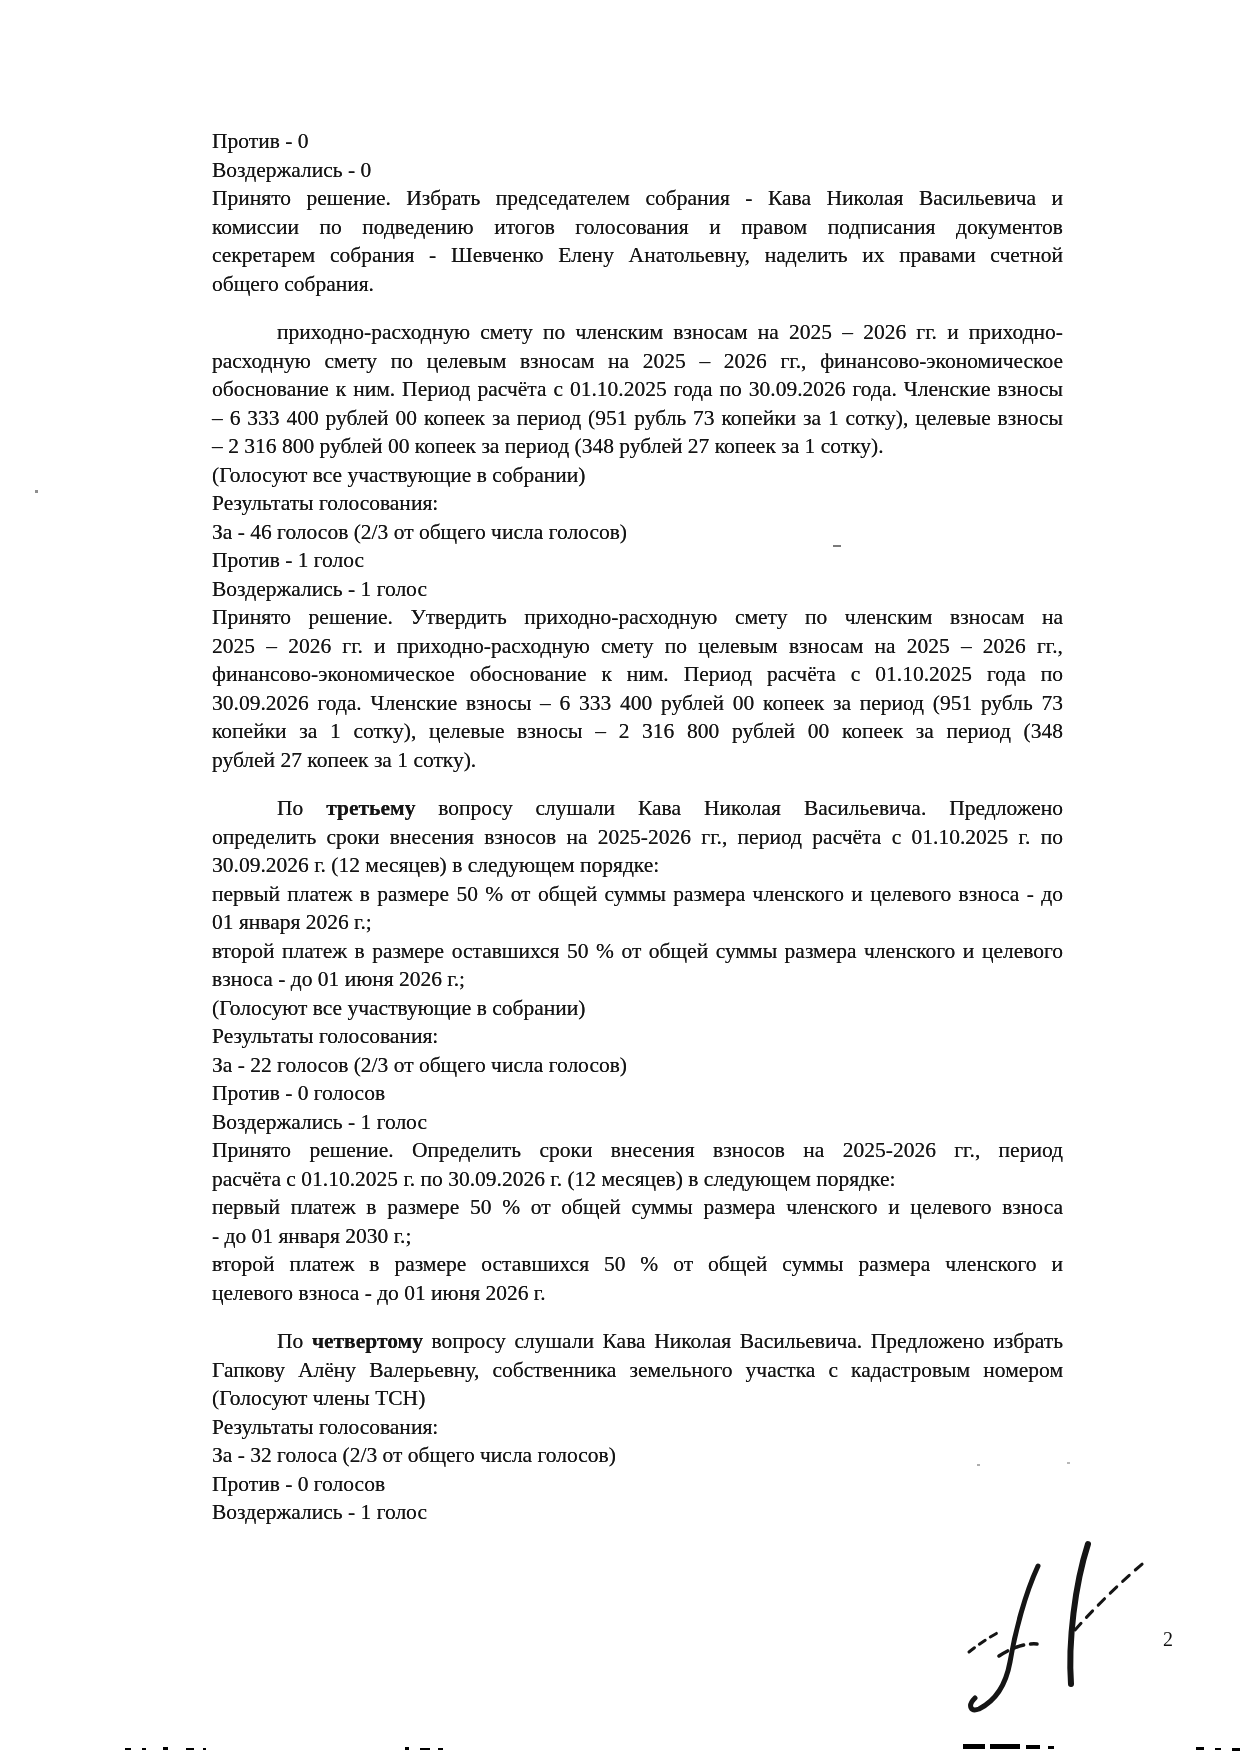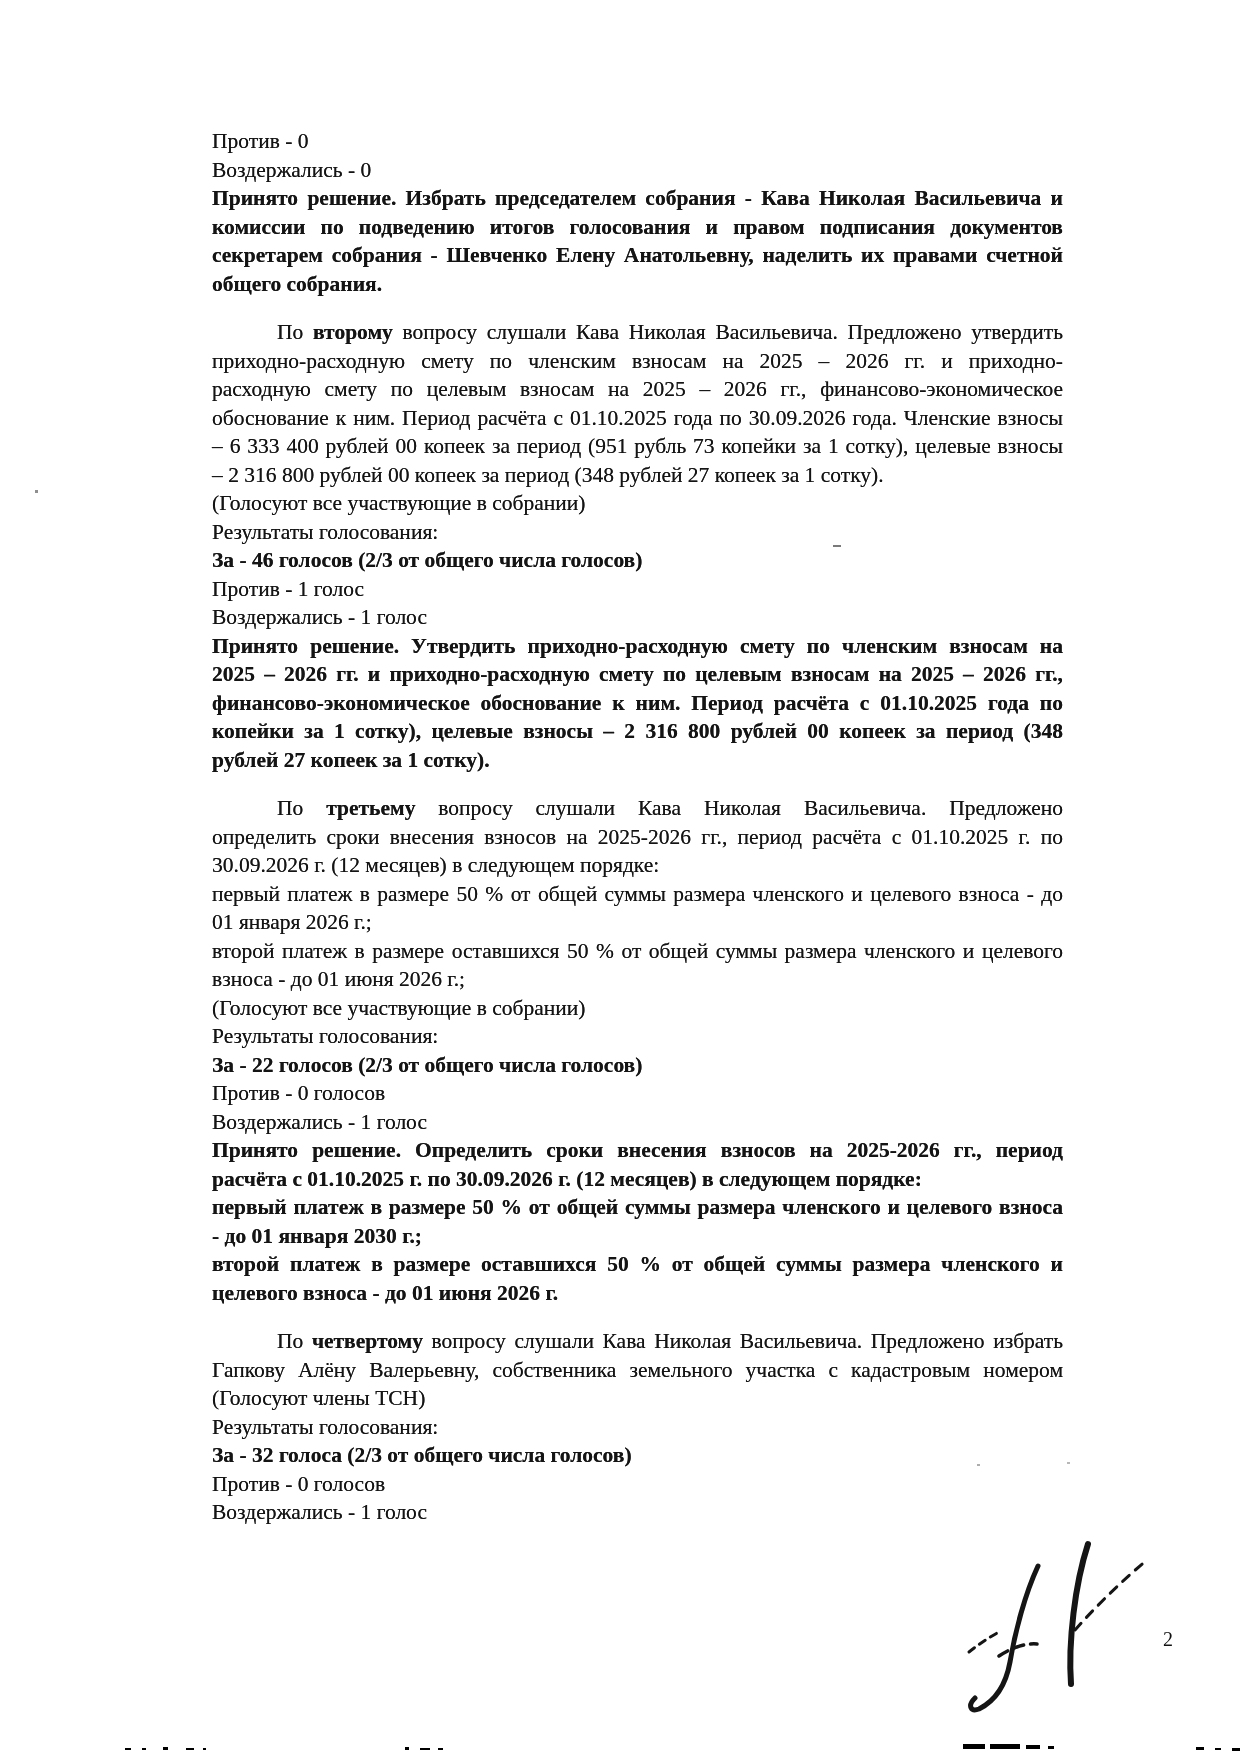--- a/index.html
+++ b/index.html
@@ -25,21 +25,21 @@
     position: absolute;
     left: 212px;
     top: 127px;
     width: 851px;
     font-size: 21.5px;
     line-height: 28.5px;
     text-shadow: 0 0 0.5px rgba(0,0,0,0.75);
   }
   .block { margin: 0; }
   .block.gap { margin-top: 20px; }
-  .block.bold { font-weight: bold; }
+  .block.bold { font-weight: normal; }
   .block.indent .line:first-child { text-indent: 65px; }
   .line { text-align: left; }
   .line.j {
     text-align: justify;
     text-align-last: justify;
   }
   b { font-weight: bold; }
   .page-number {
     position: absolute;
     left: 1163px;
@@ -76,21 +76,20 @@
       <div class="block">
         <div class="line">Воздержались - 0</div>
       </div>
       <div class="block bold">
         <div class="line j">Принято решение. Избрать председателем собрания - Кава Николая Васильевича и</div>
         <div class="line j">комиссии по подведению итогов голосования и правом подписания документов</div>
         <div class="line j">секретарем собрания - Шевченко Елену Анатольевну, наделить их правами счетной</div>
         <div class="line">общего собрания.</div>
       </div>
       <div class="block gap indent">
-        <div class="line j">По <b>второму</b> вопросу слушали Кава Николая Васильевича. Предложено утвердить</div>
         <div class="line j">приходно-расходную смету по членским взносам на 2025 – 2026 гг. и приходно-</div>
         <div class="line j">расходную смету по целевым взносам на 2025 – 2026 гг., финансово-экономическое</div>
         <div class="line j">обоснование к ним. Период расчёта с 01.10.2025 года по 30.09.2026 года. Членские взносы</div>
         <div class="line j">– 6&nbsp;333&nbsp;400 рублей 00 копеек за период (951 рубль 73 копейки за 1 сотку), целевые взносы</div>
         <div class="line">– 2&nbsp;316&nbsp;800 рублей 00 копеек за период (348 рублей 27 копеек за 1 сотку).</div>
       </div>
       <div class="block">
         <div class="line">(Голосуют все участвующие в собрании)</div>
       </div>
       <div class="block">
@@ -102,20 +101,21 @@
       <div class="block">
         <div class="line">Против - 1 голос</div>
       </div>
       <div class="block">
         <div class="line">Воздержались - 1 голос</div>
       </div>
       <div class="block bold">
         <div class="line j">Принято решение. Утвердить приходно-расходную смету по членским взносам на</div>
         <div class="line j">2025 – 2026 гг. и приходно-расходную смету по целевым взносам на 2025 – 2026 гг.,</div>
         <div class="line j">финансово-экономическое обоснование к ним. Период расчёта с 01.10.2025 года по</div>
+        <div class="line j">30.09.2026 года. Членские взносы – 6&nbsp;333&nbsp;400 рублей 00 копеек за период (951 рубль 73</div>
         <div class="line j">копейки за 1 сотку), целевые взносы – 2&nbsp;316&nbsp;800 рублей 00 копеек за период (348</div>
         <div class="line">рублей 27 копеек за 1 сотку).</div>
       </div>
       <div class="block gap indent">
         <div class="line j">По <b>третьему</b> вопросу слушали Кава Николая Васильевича. Предложено</div>
         <div class="line j">определить сроки внесения взносов на 2025-2026 гг., период расчёта с 01.10.2025 г. по</div>
         <div class="line">30.09.2026 г. (12 месяцев) в следующем порядке:</div>
       </div>
       <div class="block">
         <div class="line j">первый платеж в размере 50 % от общей суммы размера членского и целевого взноса - до</div>

